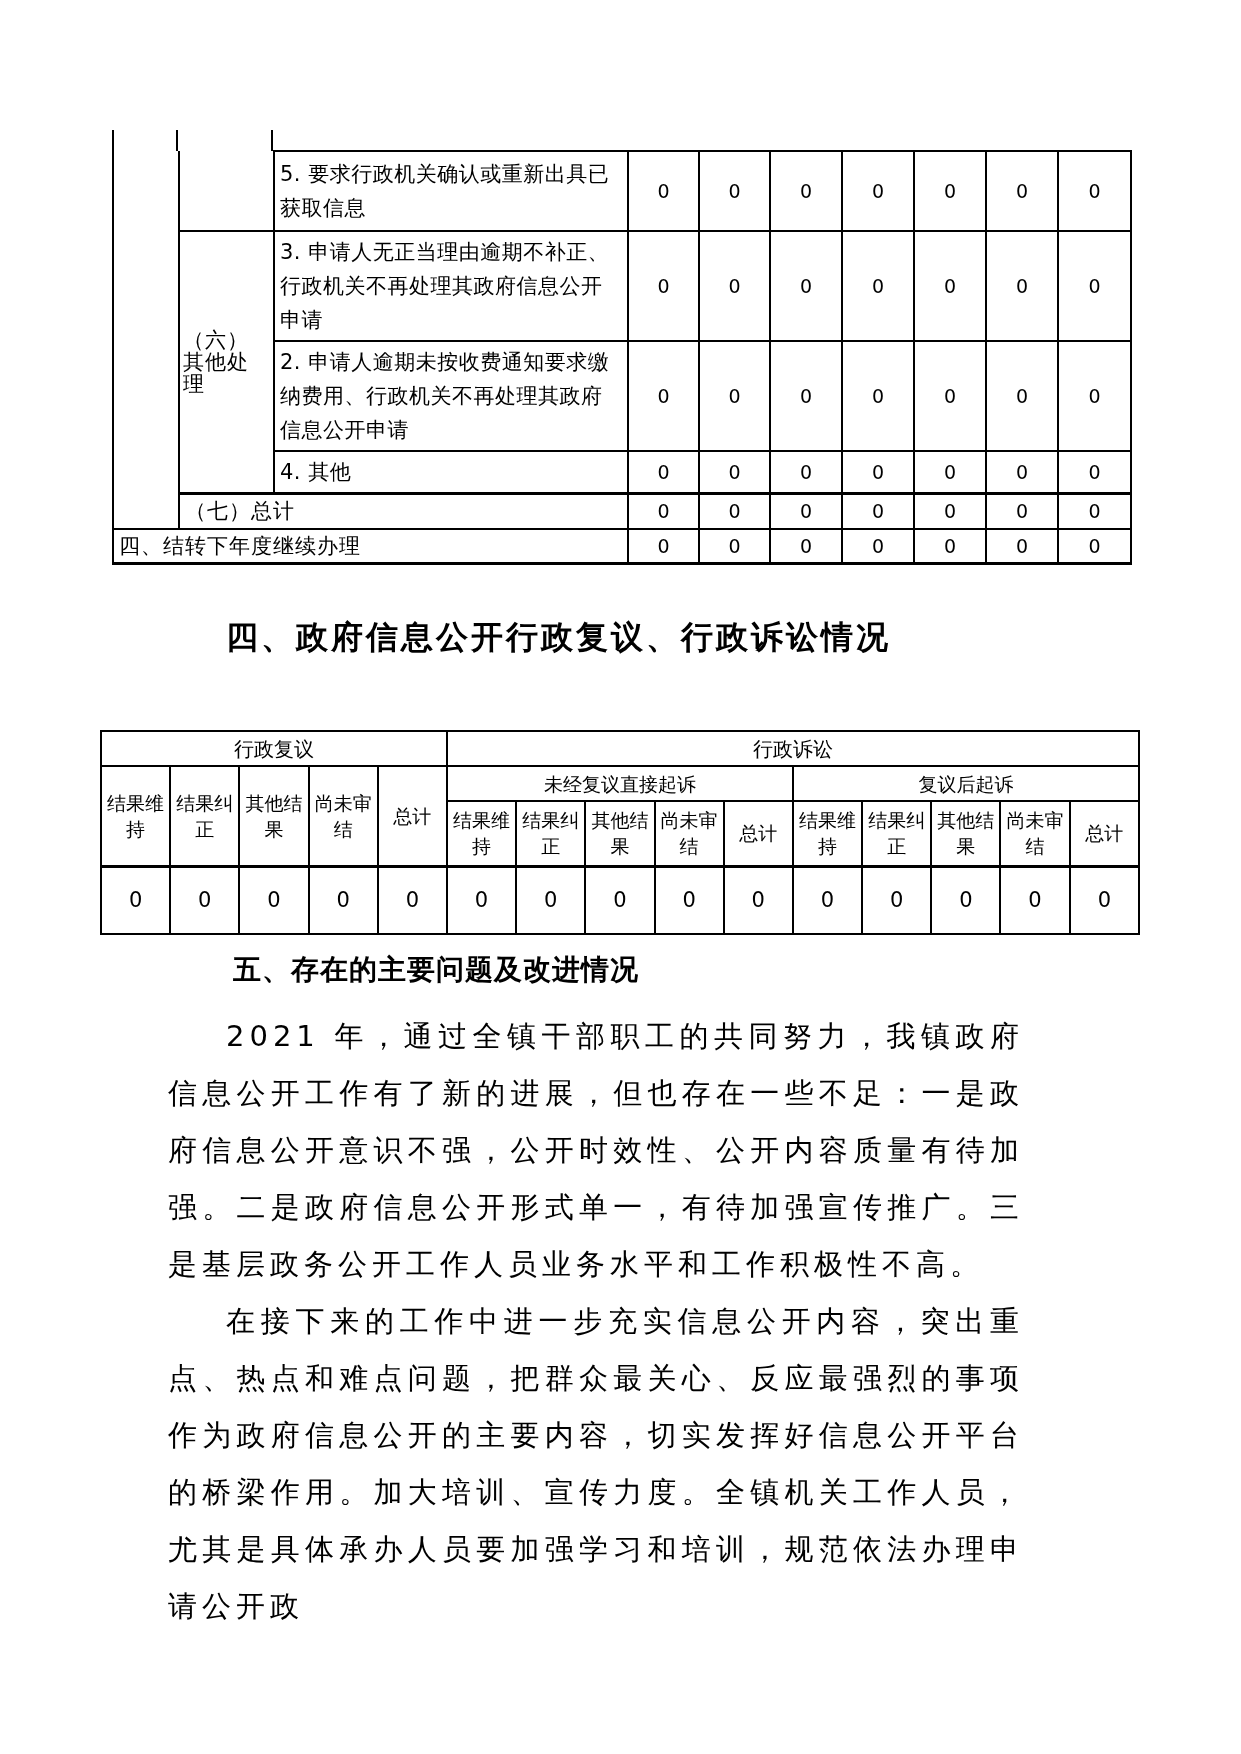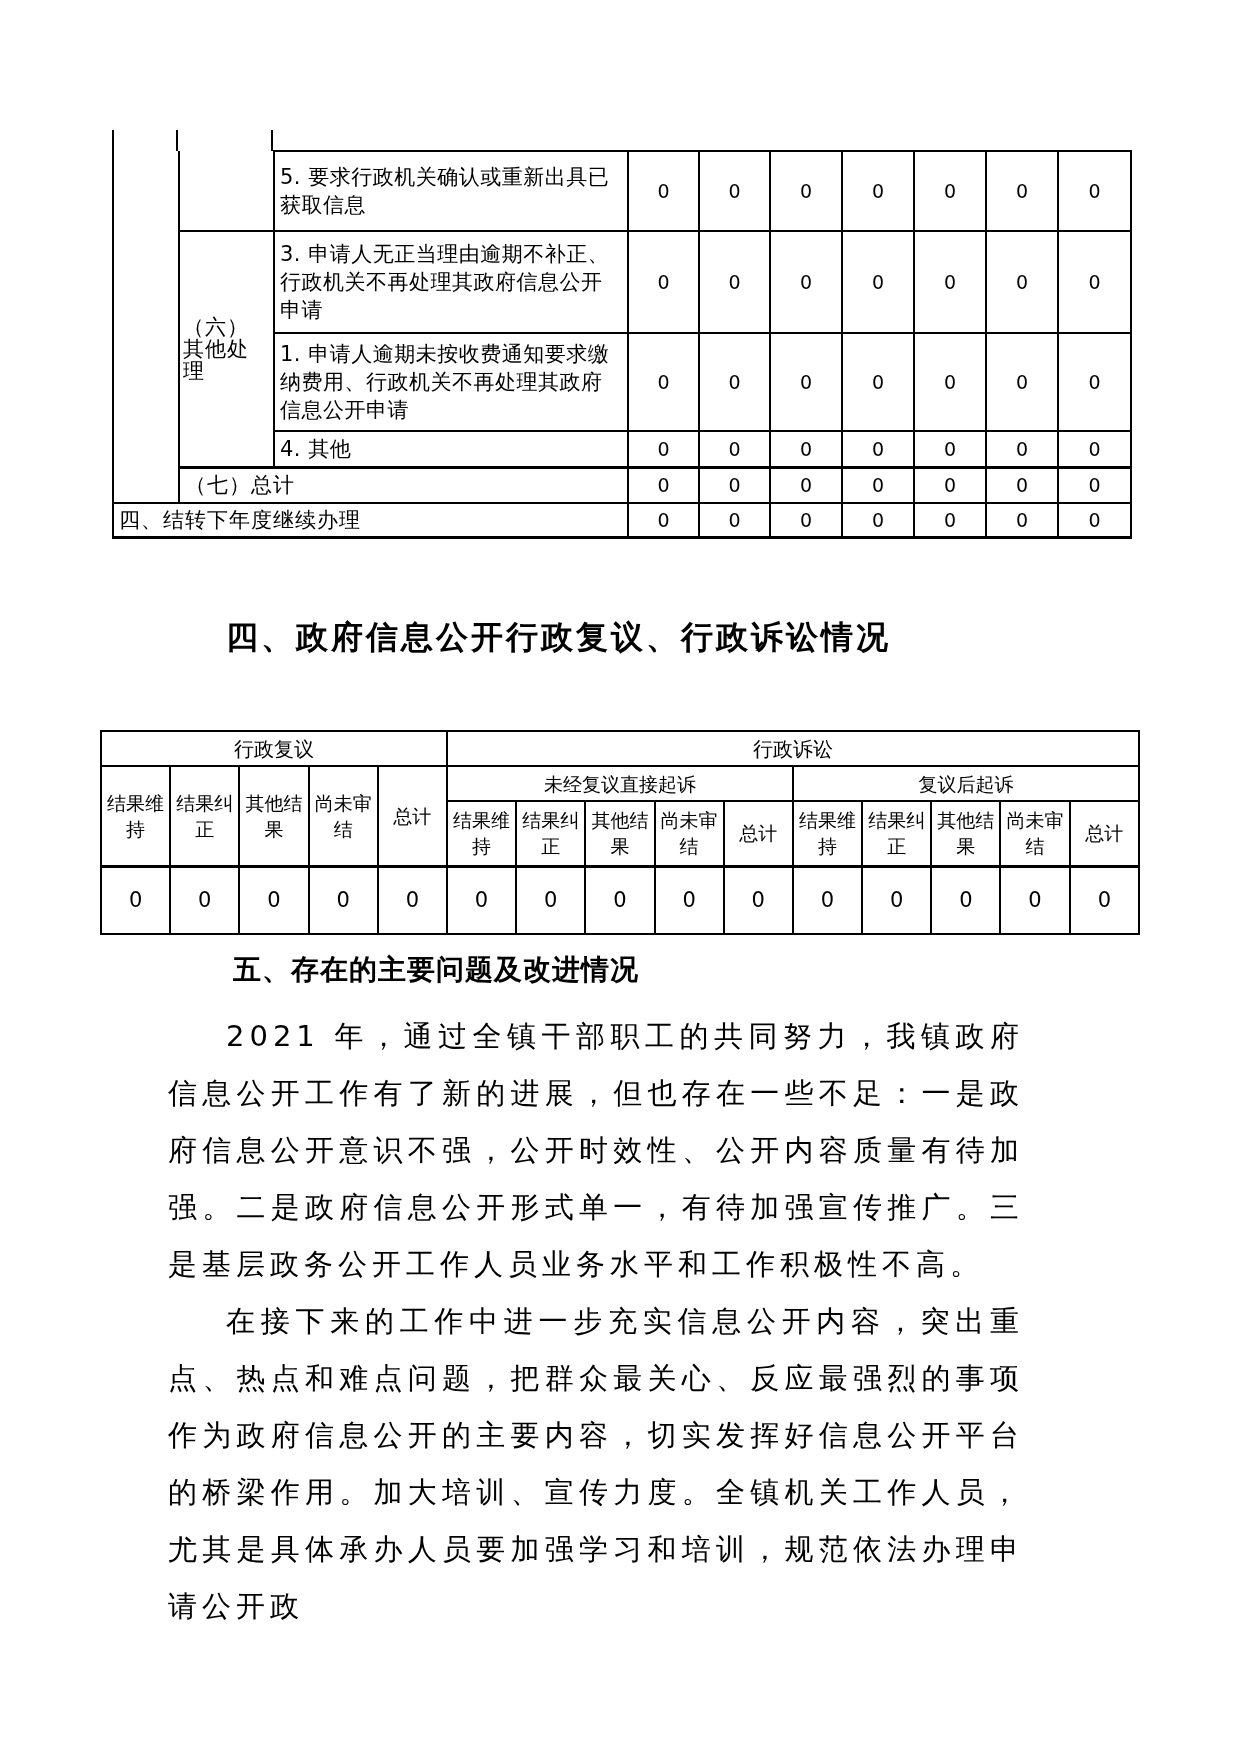--- a/index.html
+++ b/index.html
@@ -14,21 +14,21 @@
   .stub { position:absolute; width:2px; height:21px; background:#000; top:130px; }
   table.t1 {
     position:absolute; left:112px; top:150px; width:1016px;
     border-collapse:collapse; table-layout:fixed;
   }
   table.t1 td {
     border:2px solid #000; vertical-align:middle;
     font-size:21px; overflow:hidden;
   }
   table.t1 td.no-top { border-top:none; }
-  table.t1 td.desc { text-align:left; padding:3px 5px; line-height:28px; letter-spacing:0.5px;margin-left:36px; }
+  table.t1 td.desc { text-align:left; padding:3px 5px; line-height:34px; letter-spacing:0.5px;margin-left:36px; }
   table.t1 td.glabel { text-align:left; padding:2px 3px; line-height:22px; letter-spacing:1px; }
   table.t1 td.num { text-align:center; font-size:19px; }
   table.t1 tr.total-row td { border-top:3px solid #000; }
   table.t1 tr.carry-row td { border-bottom:3px solid #000; }
   table.t1 td.rowhead { text-align:left; padding:2px 5px; letter-spacing:1px; }
 
   
   .h4 {
     position:absolute; left:226px; top:616px;
     font-size:32px; font-weight:bold; letter-spacing:3px; white-space:nowrap;
@@ -98,21 +98,21 @@
     <td class="desc">3. 申请人无正当理由逾期不补正、行政机关不再处理其政府信息公开申请</td>
     <td class="num">0</td>
     <td class="num">0</td>
     <td class="num">0</td>
     <td class="num">0</td>
     <td class="num">0</td>
     <td class="num">0</td>
     <td class="num">0</td>
   </tr>
   <tr style="height:98px">
-    <td class="desc">1. 申请人逾期未按收费通知要求缴纳费用、行政机关不再处理其政府信息公开申请</td>
+    <td class="desc">2. 申请人逾期未按收费通知要求缴纳费用、行政机关不再处理其政府信息公开申请</td>
     <td class="num">0</td>
     <td class="num">0</td>
     <td class="num">0</td>
     <td class="num">0</td>
     <td class="num">0</td>
     <td class="num">0</td>
     <td class="num">0</td>
   </tr>
   <tr style="height:33px">
     <td class="desc">4. 其他</td>

